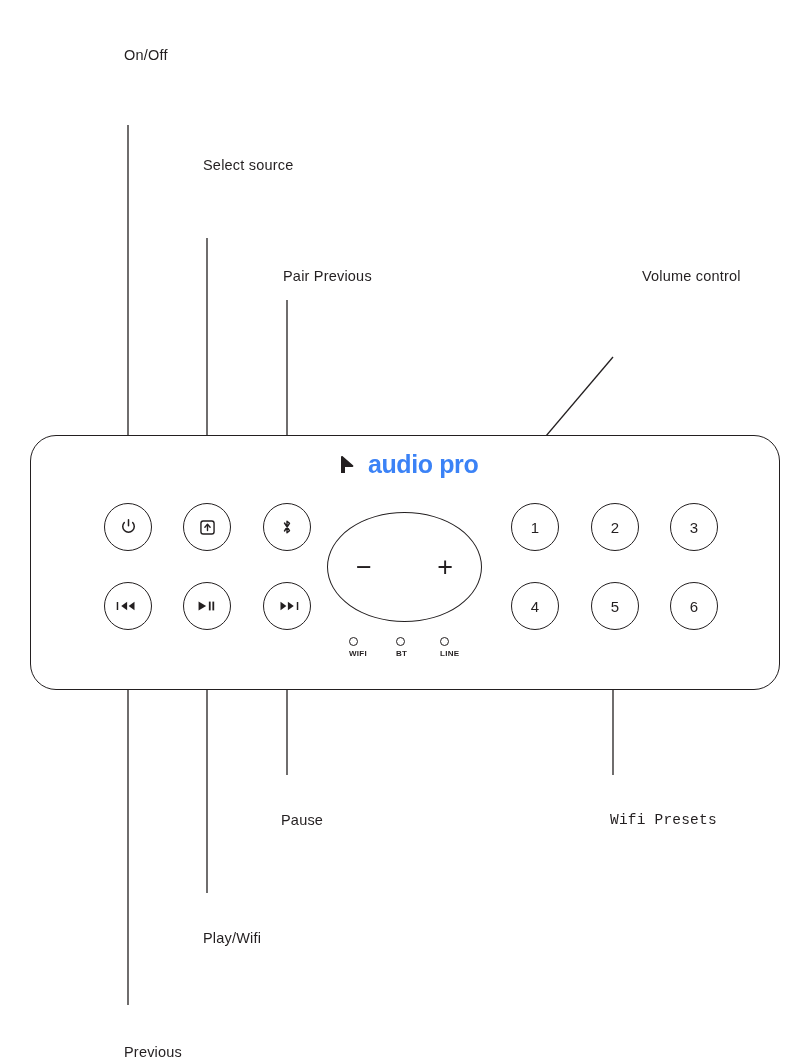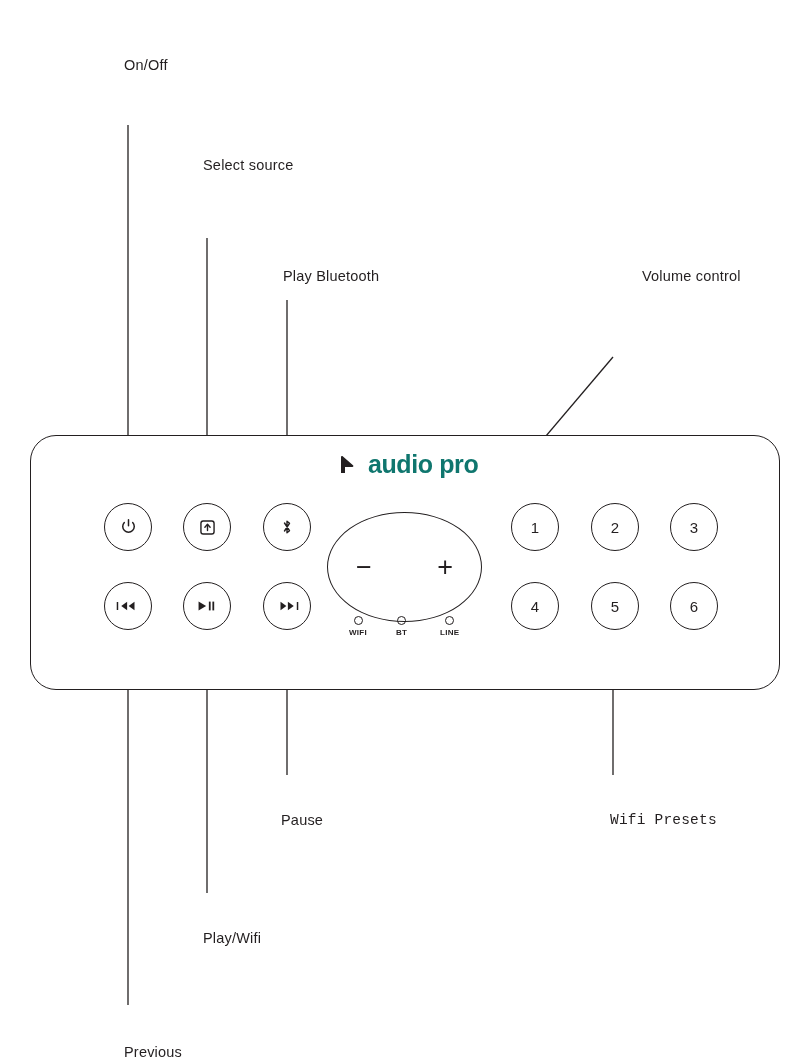--- a/index.html
+++ b/index.html
@@ -50,21 +50,21 @@
   }
   .brand-mark {
     width: 21px;
     height: 19px;
     position: relative;
   }
   .brand-text {
     font-size: 25px;
     font-weight: bold;
     letter-spacing: -0.4px;
-    color: #0f766e;
+    color: #3b82f6;
     line-height: 1;
   }
   .btn {
     position: absolute;
     width: 48px;
     height: 48px;
     border-radius: 50%;
     border: 1.6px solid #231f20;
     box-sizing: border-box;
     background: #fff;
@@ -92,24 +92,24 @@
     padding: 0 28px;
   }
   .vol span {
     font-size: 27px;
     line-height: 1;
     color: #231f20;
     font-weight: 300;
   }
   .led-group {
     position: absolute;
-    top: 616px;
+    top: 637px;
     display: flex;
     flex-direction: column;
-    align-items: center;
+    align-items: flex-start;
     gap: 3px;
   }
   .led-dot {
     width: 9px;
     height: 9px;
     border-radius: 50%;
     border: 1.3px solid #231f20;
     box-sizing: border-box;
   }
   .led-text {
@@ -137,23 +137,23 @@
     <line x1="287" y1="651" x2="287" y2="775"></line>
 
     <line x1="613" y1="651" x2="613" y2="775"></line>
 
     <line x1="207" y1="651" x2="207" y2="893"></line>
 
     <line x1="128" y1="651" x2="128" y2="1005"></line>
   </g>
 </svg>
 
-<div class="callout-label" style="left:124px; top:57px;">On/Off</div>
+<div class="callout-label" style="left:124px; top:47px;">On/Off</div>
 <div class="callout-label" style="left:203px; top:157px;">Select source</div>
-<div class="callout-label" style="left:283px; top:268px;">Play Bluetooth</div>
+<div class="callout-label" style="left:283px; top:268px;">Pair Previous</div>
 <div class="callout-label" style="left:610px; top:268px;margin-left:32px;">Volume control</div>
 <div class="callout-label" style="left:281px; top:812px;">Pause</div>
 <div class="callout-label" style="left:610px; top:812px;font-family:Liberation Mono, monospace;">Wifi Presets</div>
 <div class="callout-label" style="left:203px; top:930px;">Play/Wifi</div>
 <div class="callout-label" style="left:124px; top:1044px;">Previous</div>
 
 <div class="panel"></div>
 
 <div class="brand">
   <span class="brand-mark">

